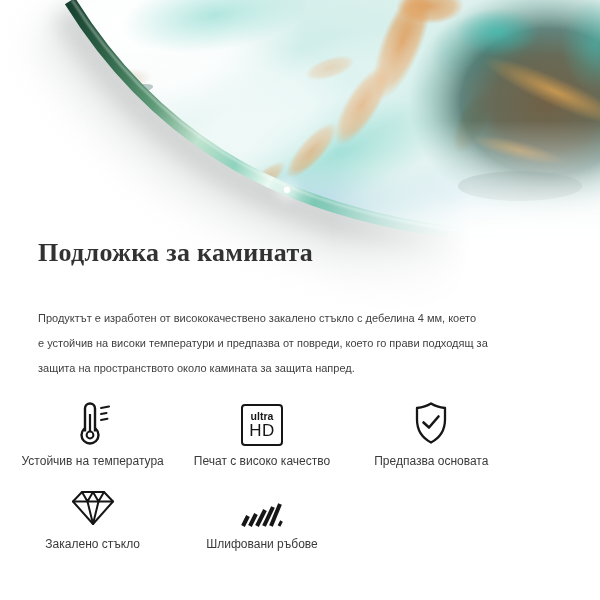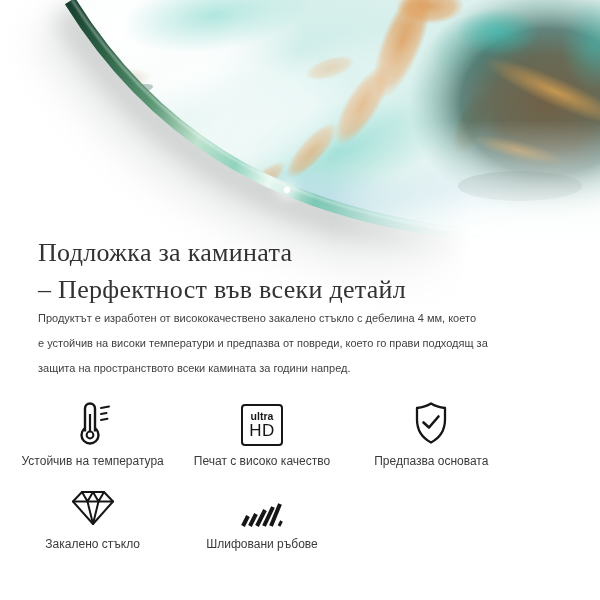--- a/index.html
+++ b/index.html
@@ -6,21 +6,21 @@
   body{
     width:600px;height:600px;background:#ffffff;position:relative;overflow:hidden;
     font-family:"Liberation Sans","DejaVu Sans",sans-serif;color:#3d3d3d;
   }
   .hero{position:absolute;top:0;left:0;width:600px;height:310px;overflow:hidden;}
   .hero svg{display:block;}
 
   .page-title{
     position:absolute;top:234px;left:38px;margin:0;
     font-family:"Liberation Serif","DejaVu Serif",serif;
-    font-weight:400;font-size:26px;line-height:37px;color:#323232;letter-spacing:.3px;
+    font-weight:700;font-size:26px;line-height:37px;color:#323232;letter-spacing:.3px;
   }
   .t-line{display:block;white-space:nowrap;}
 
   .desc{
     position:absolute;top:306px;left:38px;margin:0;
     font-size:11px;line-height:25px;color:#3f3f3f;
   }
   .p-line{display:block;white-space:nowrap;}
 
   .features{
@@ -169,27 +169,26 @@
         <circle r="11" fill="#ffffff" opacity="0.45" filter="url(#hb6)"></circle>
         <line x1="-30" y1="0" x2="30" y2="0" stroke="#ffffff" stroke-width="2.4" opacity="0.95" filter="url(#hb1)"></line>
         <line x1="0" y1="-24" x2="0" y2="24" stroke="#ffffff" stroke-width="2" opacity="0.9" filter="url(#hb1)"></line>
         <circle r="3.2" fill="#ffffff"></circle>
       </g>
     </svg>
   </div>
 
   <h1 class="page-title">
     <span class="t-line">Подложка за камината</span>
-    <span class="t-line">– Перфектност във всеки детайл</span>
   </h1>
 
   <p class="desc">
     <span class="p-line">Продуктът е изработен от висококачествено закалено стъкло с дебелина 4 мм, което</span>
     <span class="p-line">е устойчив на високи температури и предпазва от повреди, което го прави подходящ за</span>
-    <span class="p-line">защита на пространството всеки камината за години напред.</span>
+    <span class="p-line">защита на пространството около камината за защита напред.</span>
   </p>
 
   <div class="features">
 
     <div class="feature">
       <div class="icon-box">
         <svg width="44" height="46" viewBox="0 0 44 46">
           <g fill="none" stroke="#161616">
             <circle cx="19" cy="35" r="8.5" stroke-width="2.4"></circle>
             <path d="M14,31.5 V8.5 a5,5 0 0 1 10,0 V31.5" fill="#ffffff" stroke-width="2.4" stroke-linejoin="round"></path>

